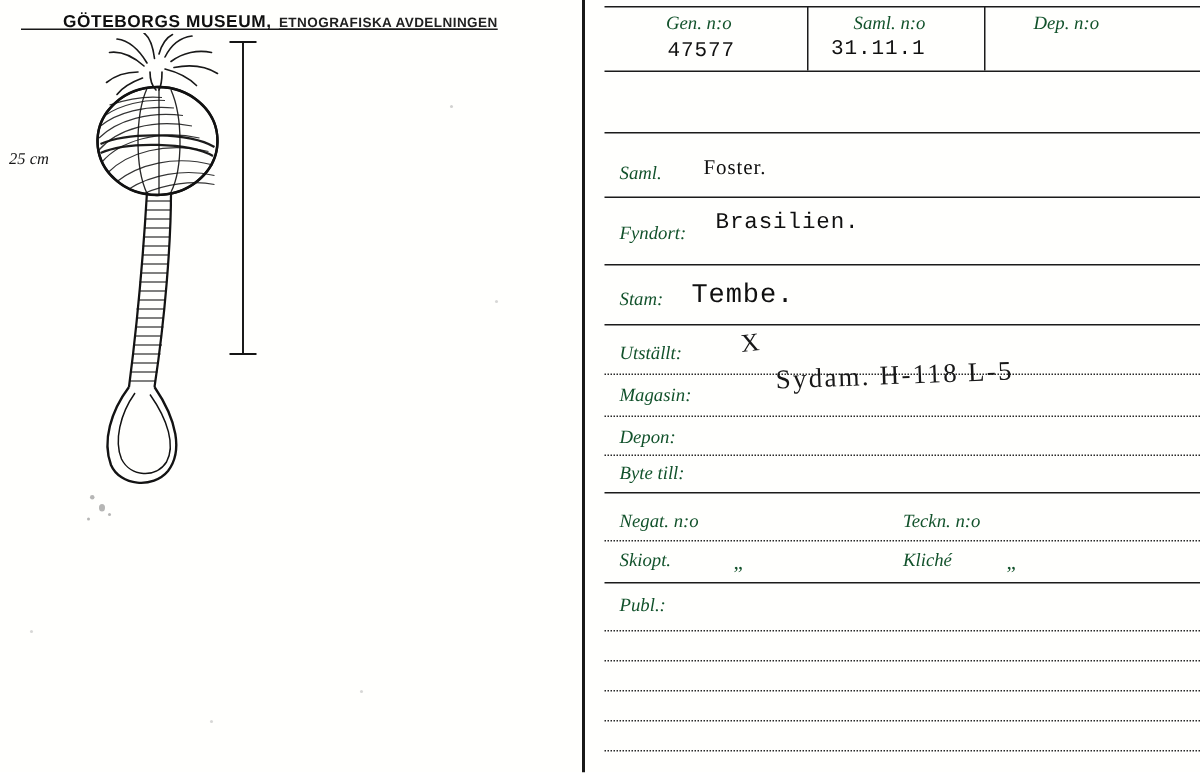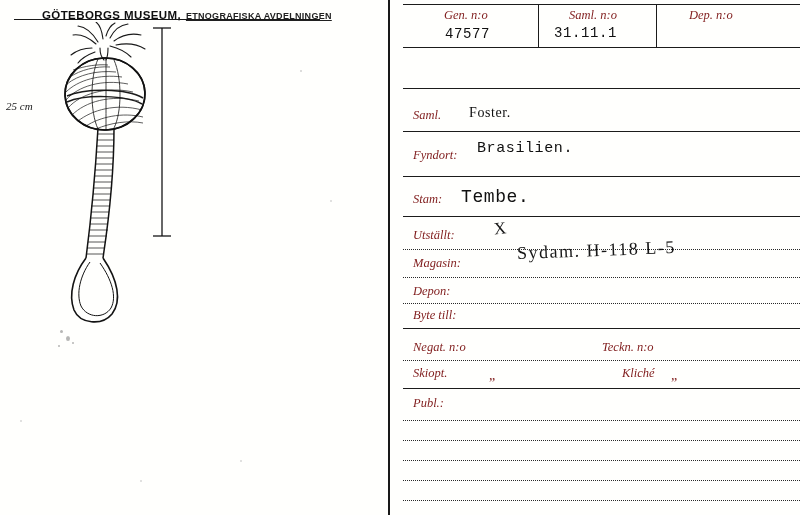--- a/index.html
+++ b/index.html
@@ -113,21 +113,21 @@
     position: absolute;
     width: 1.3px;
     background: #1d1d1d;
   }
 
   .lbl {
     position: absolute;
     font-family: "Liberation Serif", serif;
     font-style: italic;
     font-size: 12.5px;
-    color: #7f1d1d;
+    color: #14532d;
     white-space: nowrap;
   }
   .lbl.upright { font-style: normal; }
 
   
   .tw {
     position: absolute;
     font-family: "Liberation Mono", monospace;
     font-size: 14px;
     letter-spacing: .6px;
@@ -311,21 +311,21 @@
   <div class="lbl" style="left:24px;top:308px;">Byte till:</div>
   <div class="hw" style="left:110px;top:301px;"></div>
   <div class="hline" style="top:328px;"></div>
 
   <div class="lbl" style="left:24px;top:340px;">Negat. n:o</div>
   <div class="lbl" style="left:213px;top:340px;">Teckn. n:o</div>
   <div class="hline dotted" style="top:360px;"></div>
 
   <div class="lbl" style="left:24px;top:366px;">Skiopt.</div>
   <div class="lbl upright" style="left:100px;top:368px;font-size:14px;">„</div>
-  <div class="lbl" style="left:213px;top:366px;margin-left:20px;">Kliché</div>
+  <div class="lbl" style="left:213px;top:366px;">Kliché</div>
   <div class="lbl upright" style="left:282px;top:368px;font-size:14px;">„</div>
   <div class="hline" style="top:388px;"></div>
 
   <div class="lbl" style="left:24px;top:396px;">Publ.:</div>
   <div class="hline dotted" style="top:420px;"></div>
   <div class="hline dotted" style="top:440px;"></div>
   <div class="hline dotted" style="top:460px;"></div>
   <div class="hline dotted" style="top:480px;"></div>
   <div class="hline dotted" style="top:500px;"></div>
 </div>

